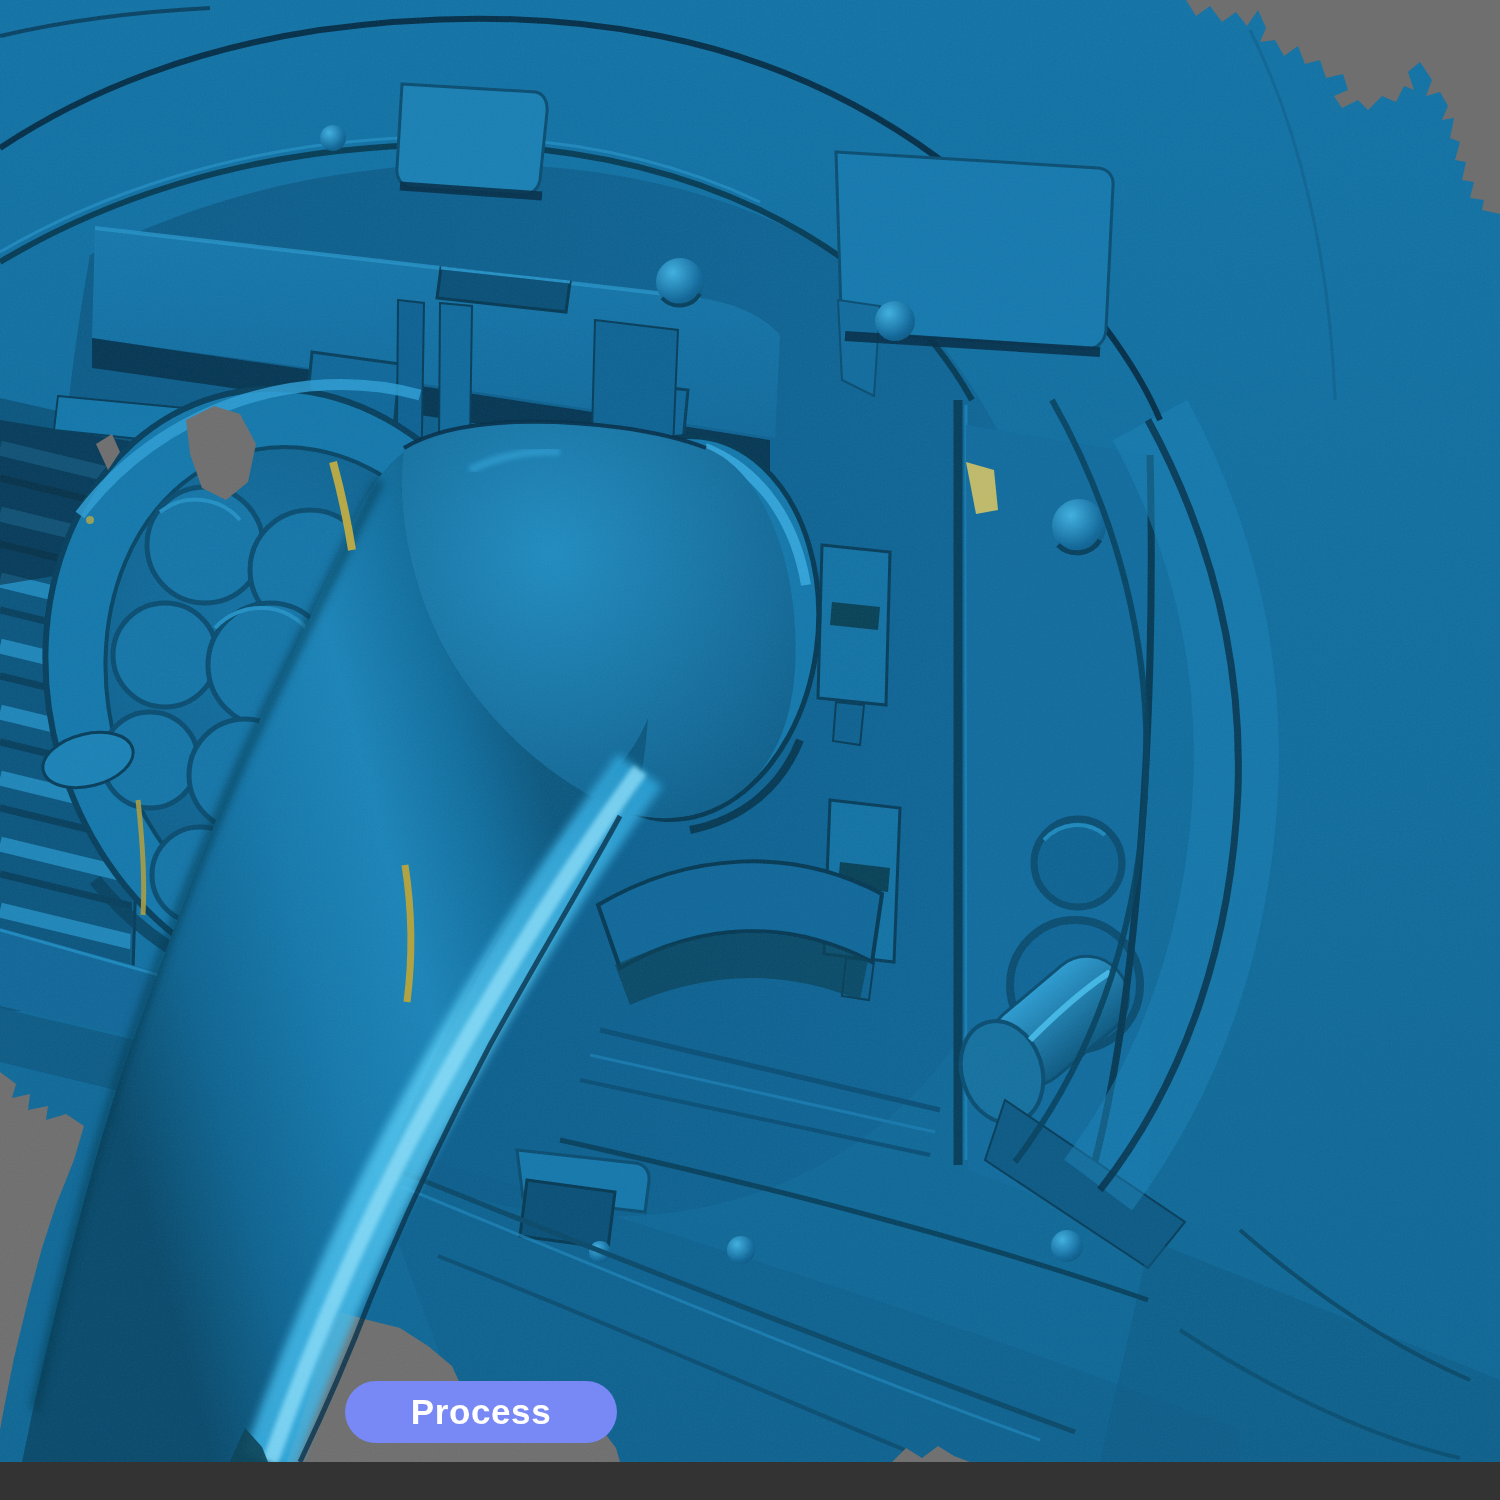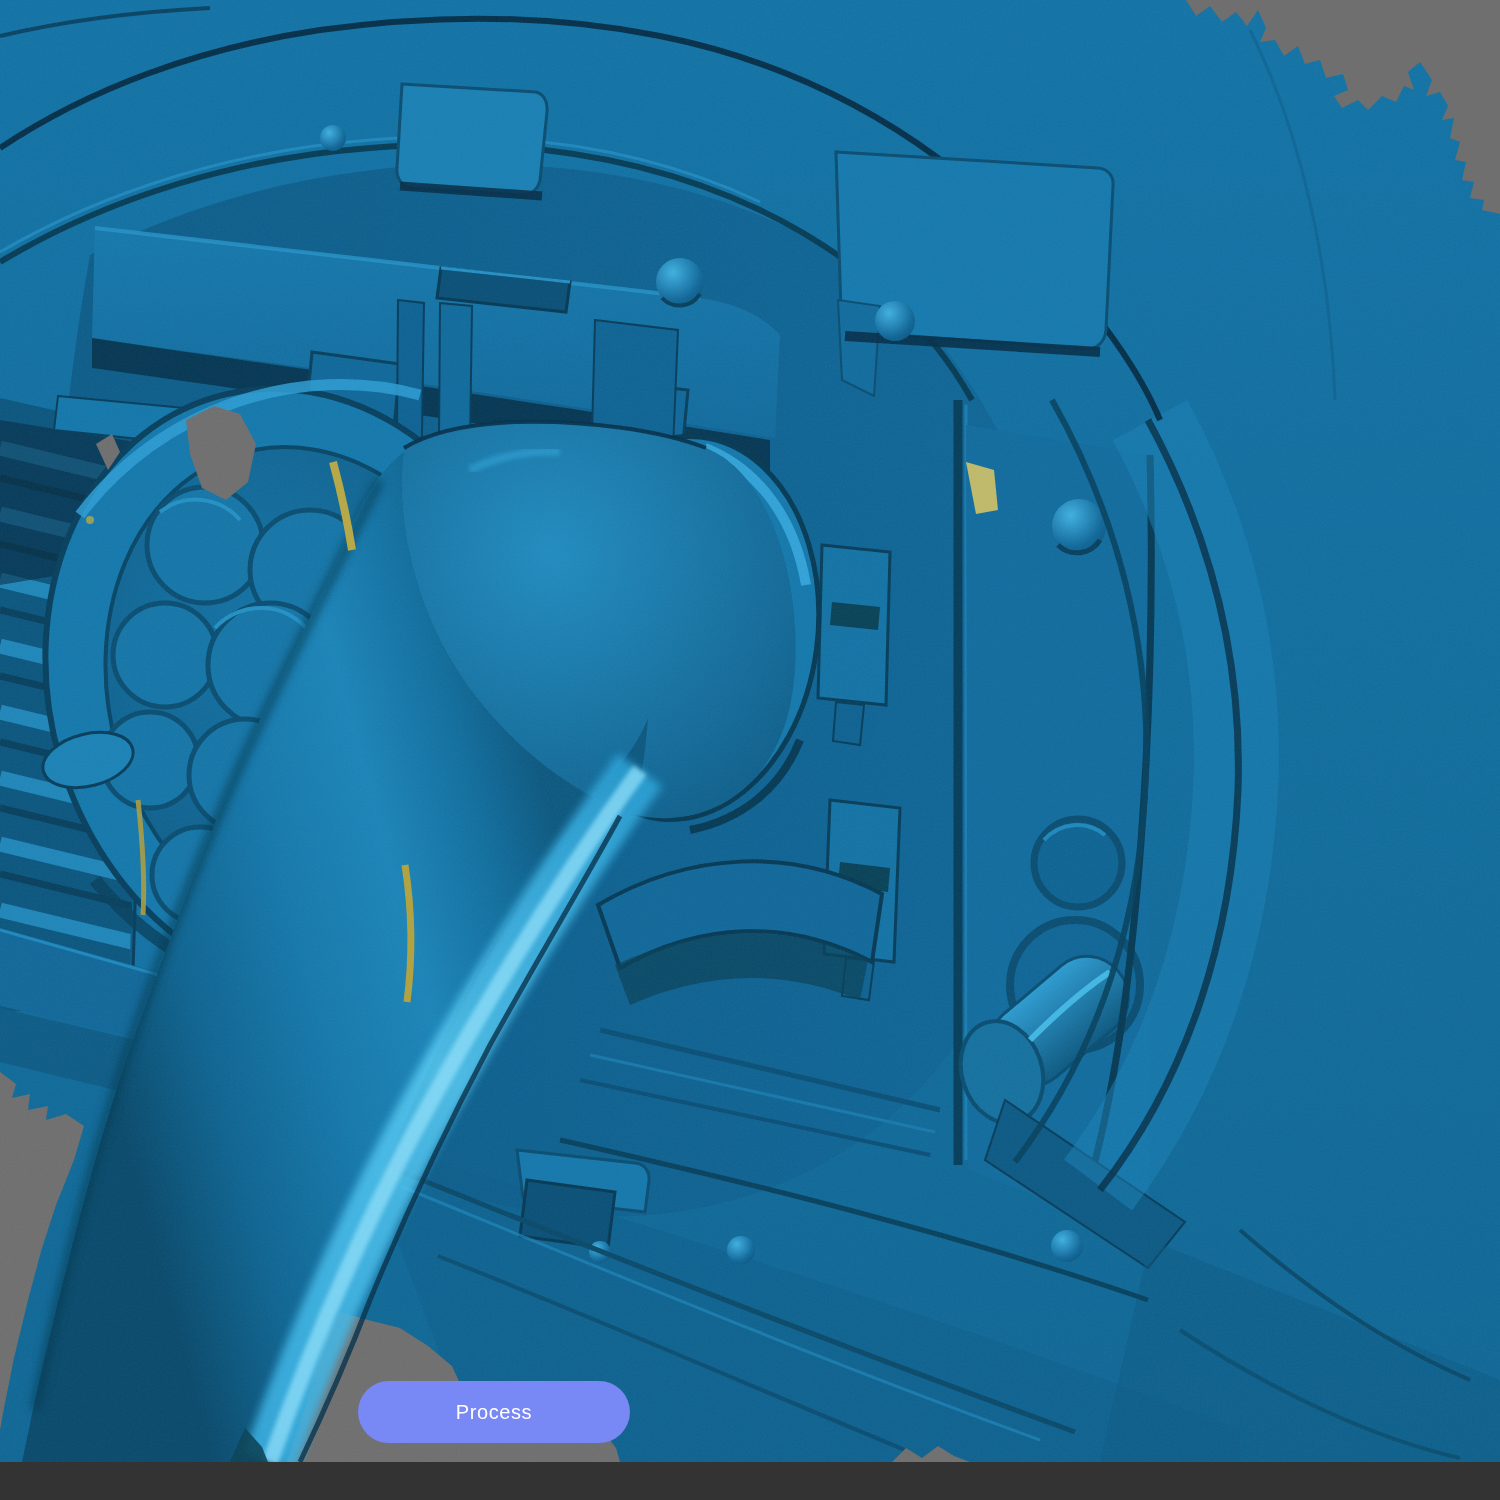--- a/index.html
+++ b/index.html
@@ -14,24 +14,24 @@
     background:var(--bg);
     font-family:"Liberation Sans", sans-serif;
   }
   .stage{position:absolute;inset:0;width:1500px;height:1500px;}
   svg.viewport{position:absolute;left:0;top:0;display:block;}
   .bottom-bar{
     position:absolute;left:0;top:1462px;width:1500px;height:38px;
     background:var(--bar);
   }
   .process-btn{
-    position:absolute;left:358px;top:1381px;width:272px;height:62px;
+    position:absolute;left:345px;top:1381px;width:272px;height:62px;
     border:none;border-radius:31px;background:var(--btn-bg);
     color:var(--btn-text);font-family:"Liberation Sans",sans-serif;
-    font-size:20px;font-weight:normal;letter-spacing:.6px;
+    font-size:35px;font-weight:bold;letter-spacing:.6px;
     display:flex;align-items:center;justify-content:center;
     cursor:pointer;padding:0;
   }
 </style>
 </head>
 <body>
 
 <div class="stage">
 
 <svg class="viewport" width="1500" height="1500" viewBox="0 0 1500 1500">

